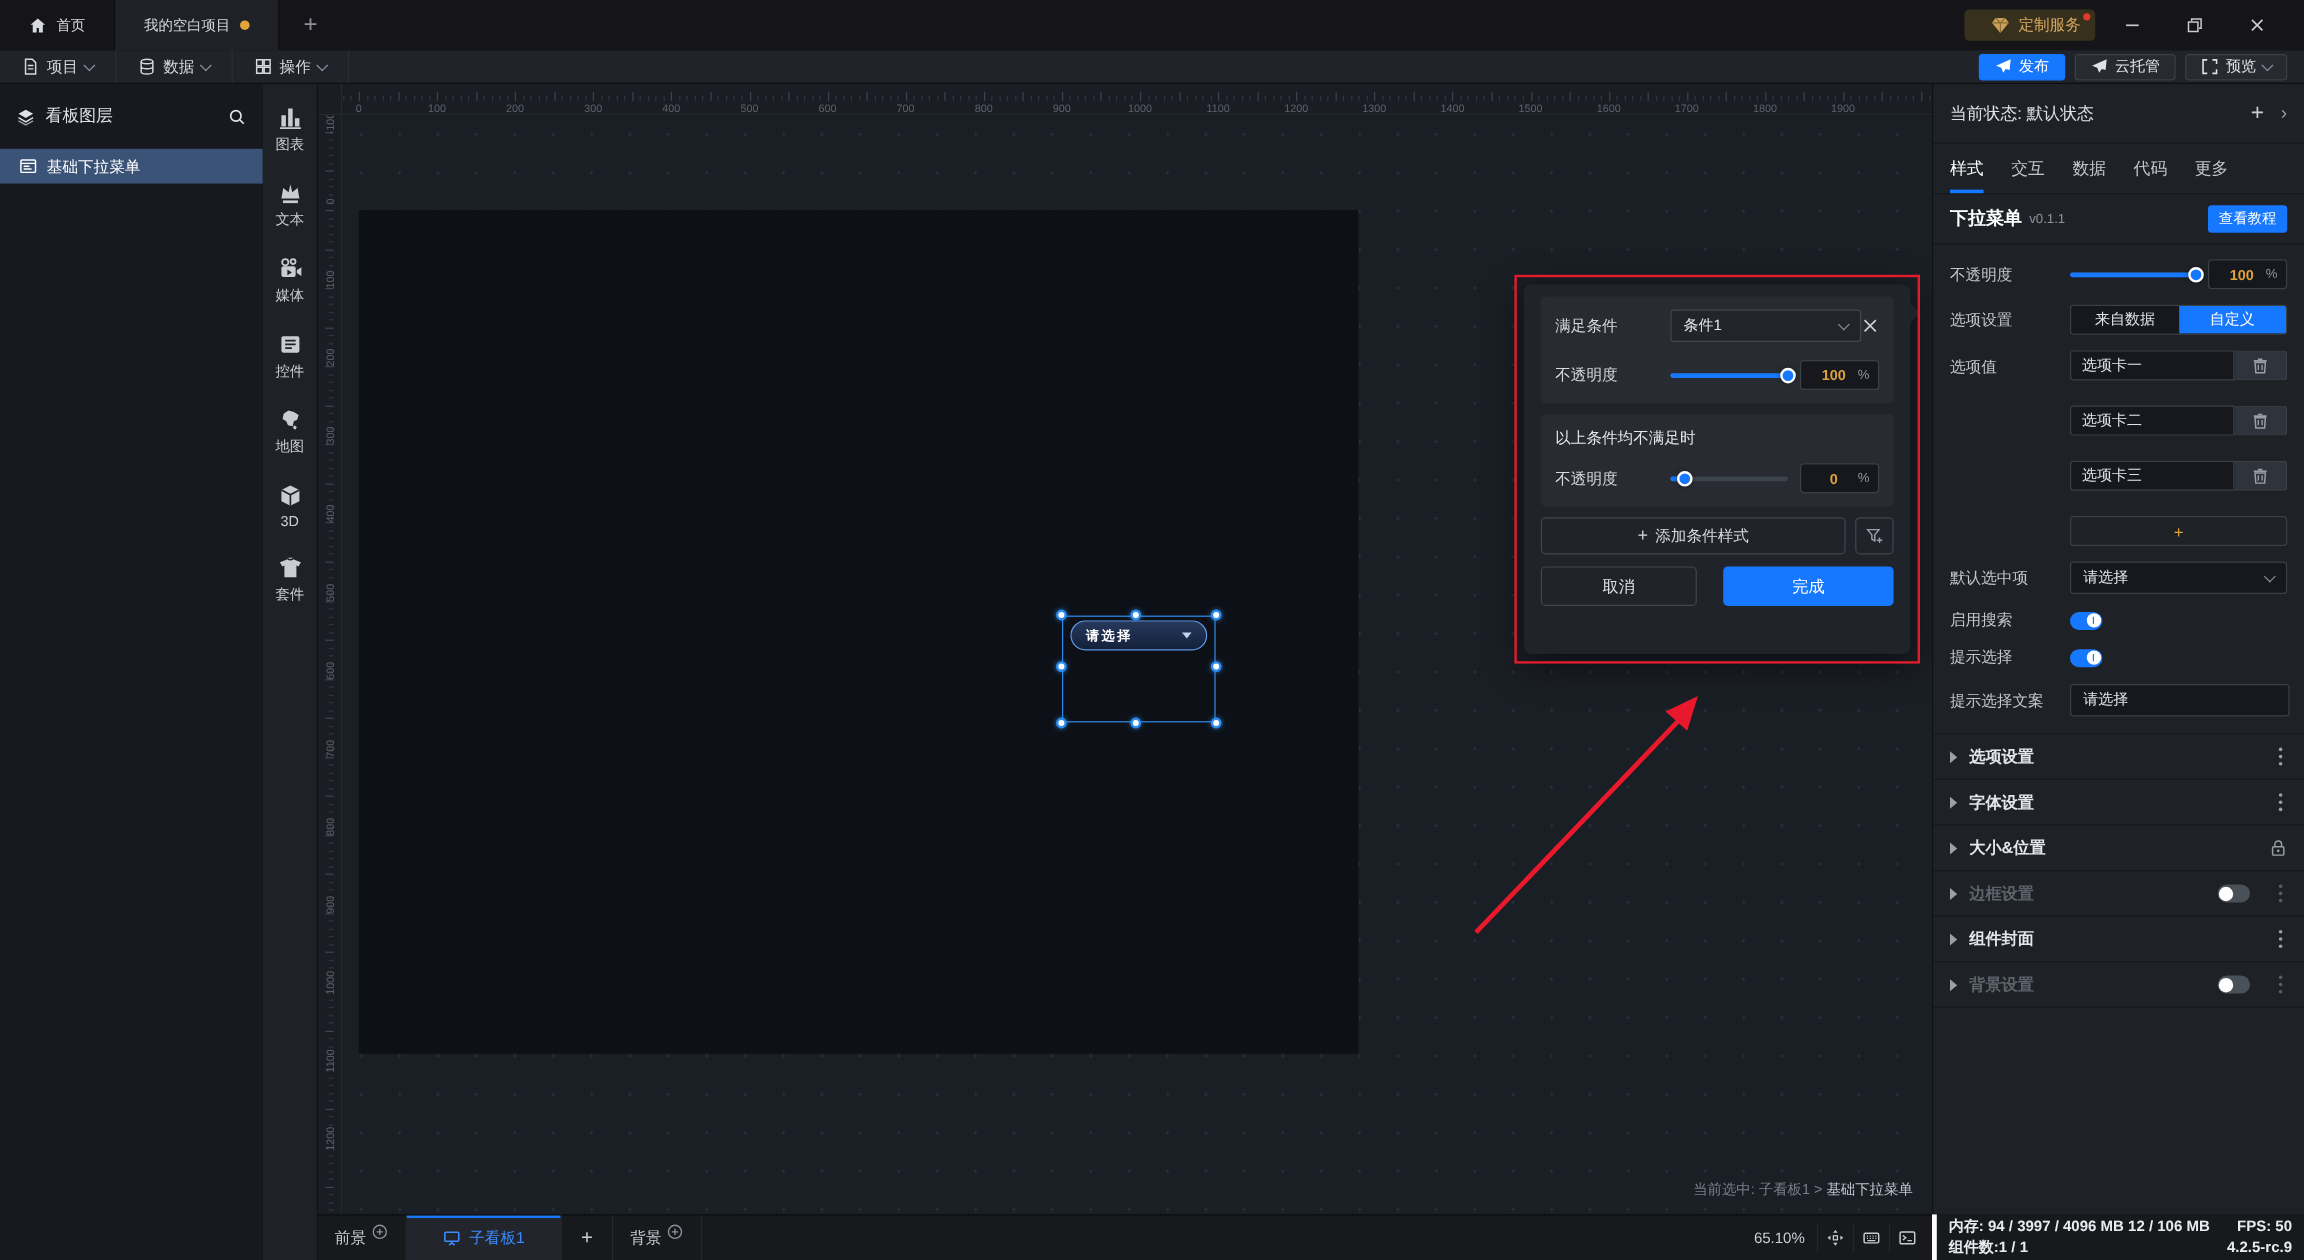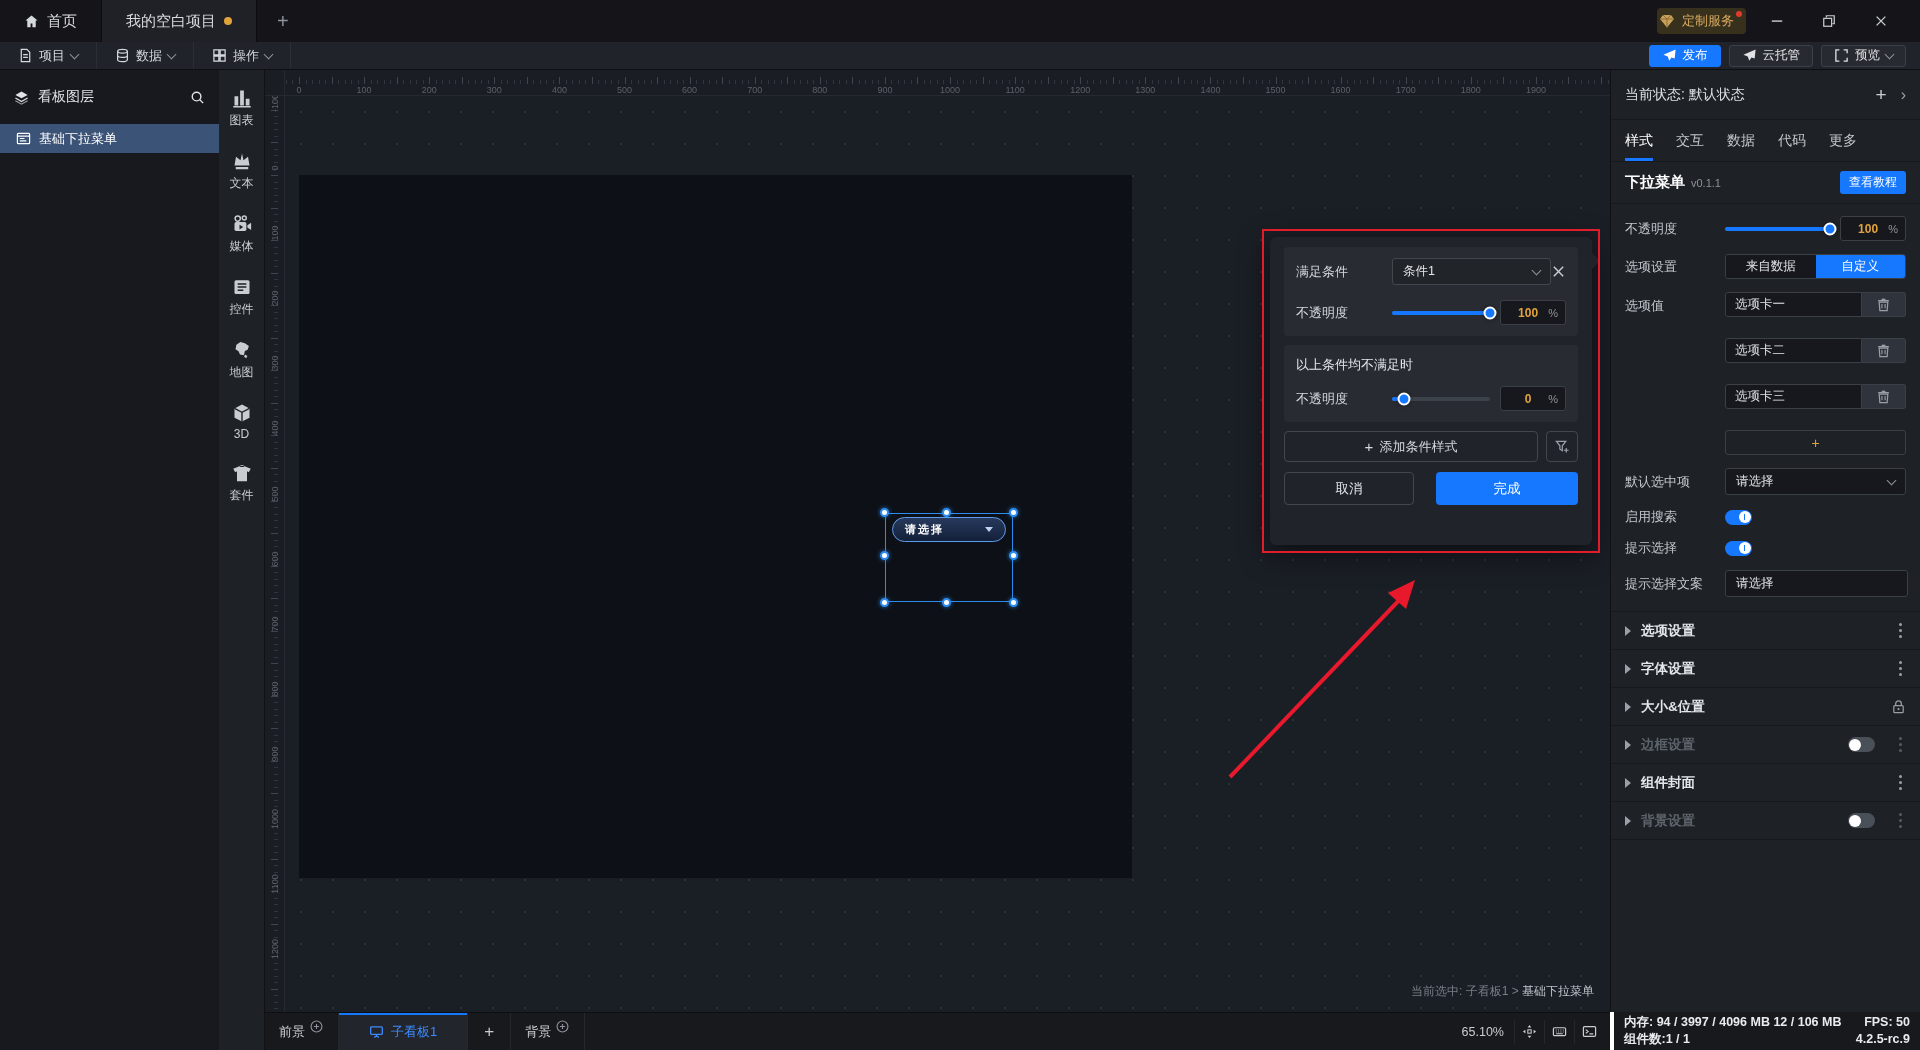--- a/index.html
+++ b/index.html
@@ -3,26 +3,26 @@
 <meta charset="utf-8">
 <style>
   *{margin:0;padding:0;box-sizing:border-box}
   html,body{width:1920px;height:1050px;overflow:hidden;background:#101216;
     font-family:"Liberation Sans","DejaVu Sans",sans-serif;color:#c9cdd2;font-size:13px;
     -webkit-font-smoothing:antialiased}
   #app{position:relative;width:1920px;height:1050px}
 
   
   #titlebar{position:absolute;left:0;top:0;width:1920px;height:42px;background:#141419;display:flex;align-items:stretch}
-  .ttab{display:flex;align-items:center;gap:8px;padding:0 24px;color:#d6d9de;font-size:15px;border-right:1px solid #0c0d10;cursor:pointer}
+  .ttab{display:flex;align-items:center;gap:8px;padding:0 24px;color:#d6d9de;font-size:12px;border-right:1px solid #0c0d10;cursor:pointer}
   .ttab.active{background:#1f2126}
   .tdot{width:8px;height:8px;border-radius:50%;background:#e0a43a}
   .tplus{display:flex;align-items:center;padding:0 20px;color:#8d929a;font-size:20px;cursor:pointer}
   #tb-right{margin-left:auto;display:flex;align-items:center;gap:10px;padding-right:18px}
-  .badge{display:flex;align-items:center;gap:7px;background:#3a3category01d;background:#36301c;border-radius:4px;padding:4px 12px 4px 2px;position:relative;cursor:pointer}
+  .badge{display:flex;align-items:center;gap:7px;background:#3a3category01d;background:#36301c;border-radius:4px;padding:4px 12px 4px 22px;position:relative;cursor:pointer}
   .badge span{color:#d8a960;font-size:13px}
   .badge .reddot{position:absolute;right:4px;top:3px;width:6px;height:6px;border-radius:50%;background:#e23b2e}
   .winbtn{width:42px;height:42px;display:flex;align-items:center;justify-content:center;color:#c9cdd2;cursor:pointer}
   .winbtn svg{width:14px;height:14px}
 
   
   #menubar{position:absolute;left:0;top:42px;width:1920px;height:28px;background:#202329;display:flex;align-items:stretch;border-bottom:1px solid #0e0f12}
   .mitem{display:flex;align-items:center;gap:6px;padding:0 18px;border-right:1px solid #2b2e34;color:#d6d9de;cursor:pointer}
   .chev{width:7px;height:7px;border-right:1.5px solid #8d929a;border-bottom:1.5px solid #8d929a;transform:rotate(45deg);margin-top:-3px}
   #mb-right{margin-left:auto;display:flex;align-items:center;gap:8px;padding-right:14px}

